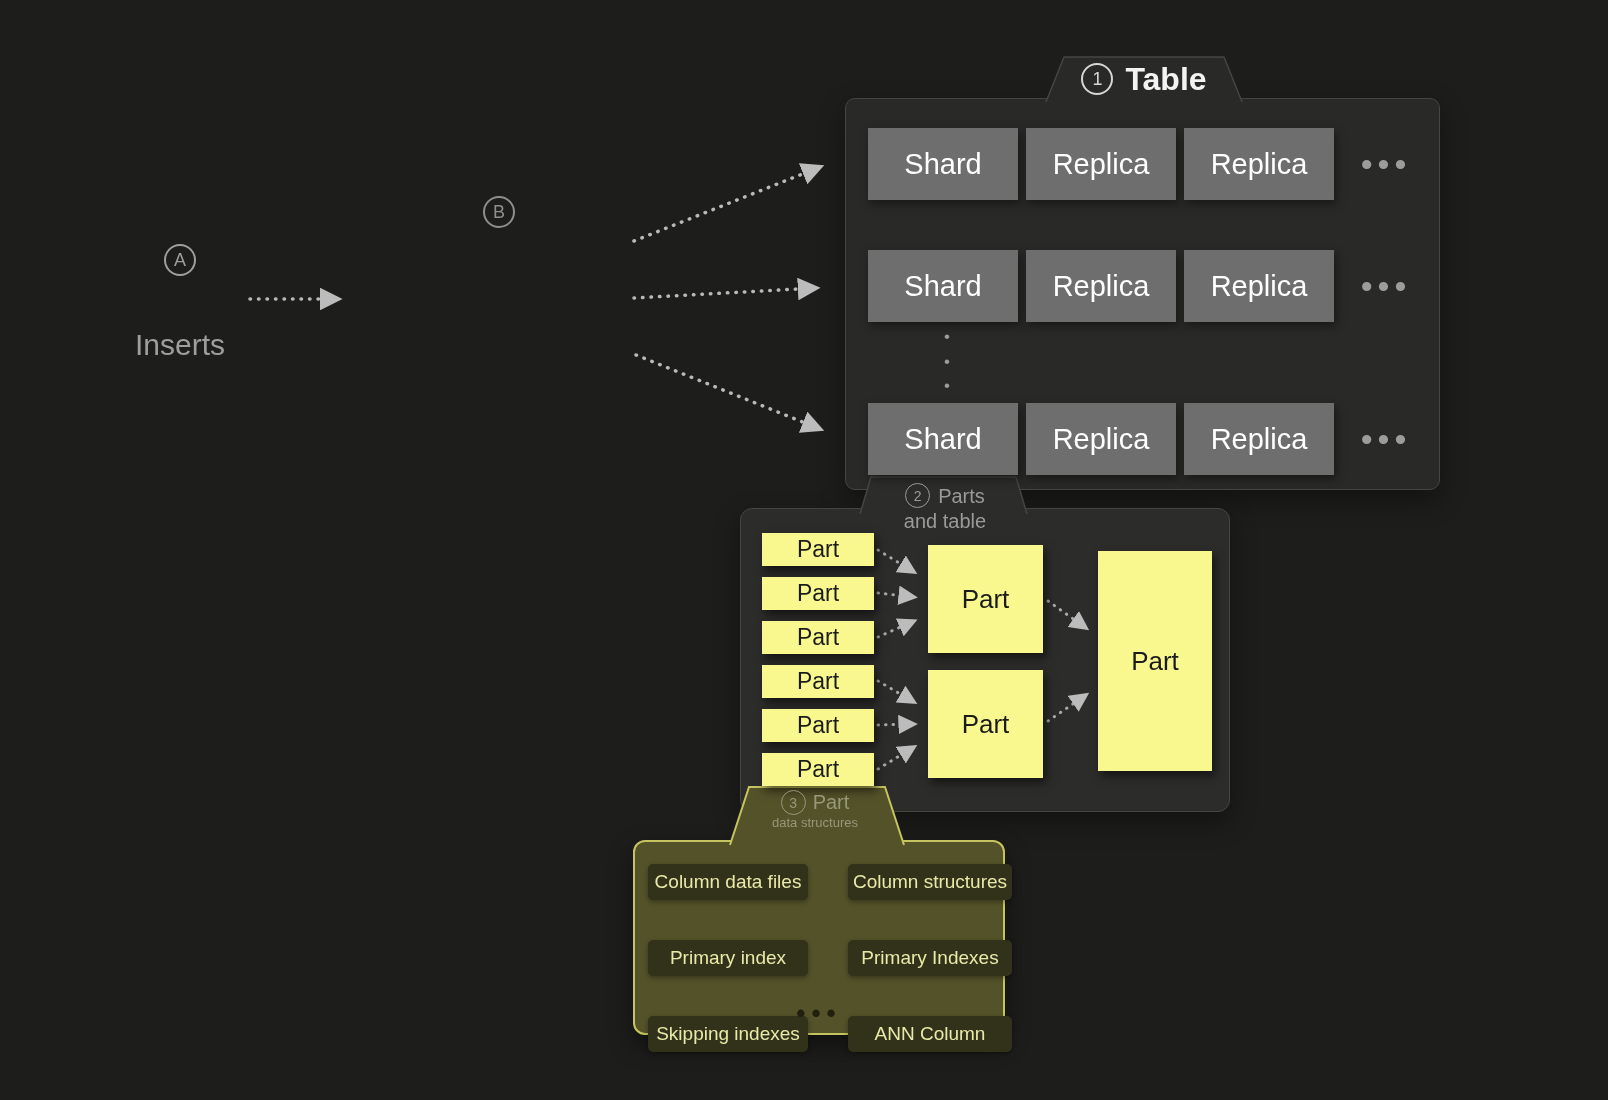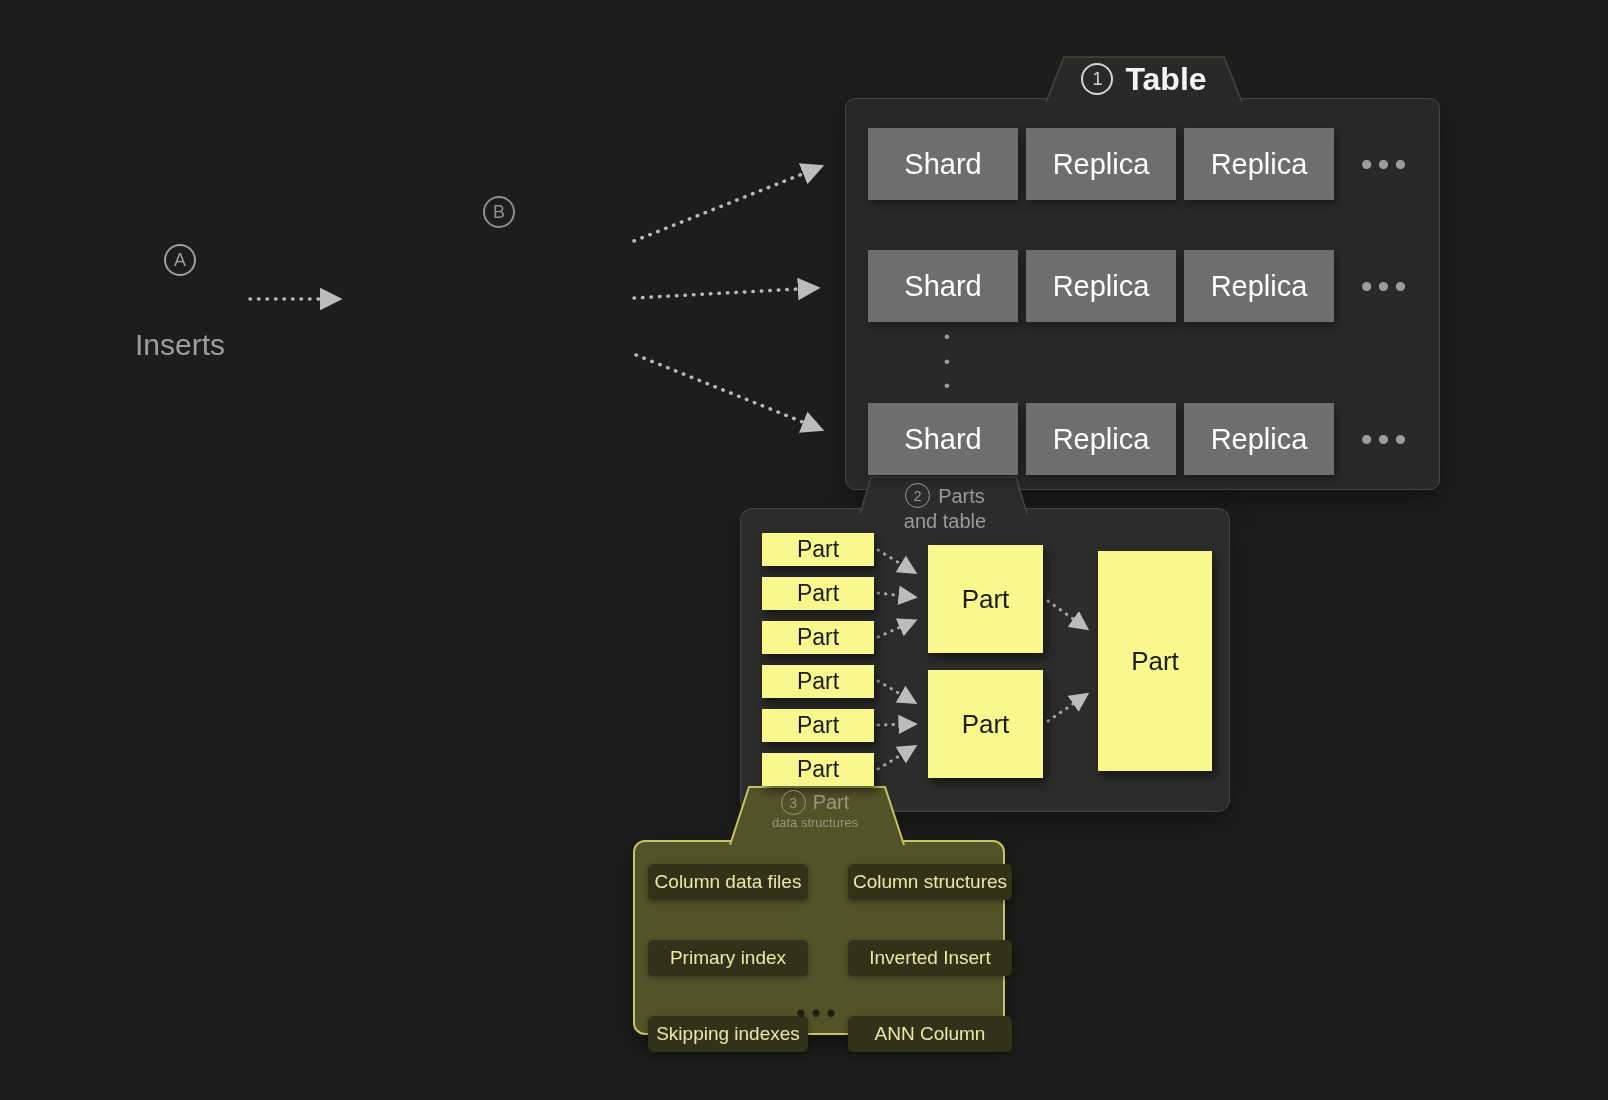--- a/index.html
+++ b/index.html
@@ -184,19 +184,19 @@
       <span class="badge small">3</span>
       <span>Part</span>
     </span>
     <span class="line2">data structures</span>
   </div>
 
   <div class="abs struct-grid">
     <div class="struct-item">Column data files</div>
     <div class="struct-item">Column structures</div>
     <div class="struct-item">Primary index</div>
-    <div class="struct-item">Inverted Insert</div>
+    <div class="struct-item">Primary Indexes</div>
     <div class="struct-item">Skipping indexes</div>
     <div class="struct-item">ANN Column</div>
   </div>
   <div class="abs struct-ellipsis">•••</div>
 
 </div>
 
 </body></html>

